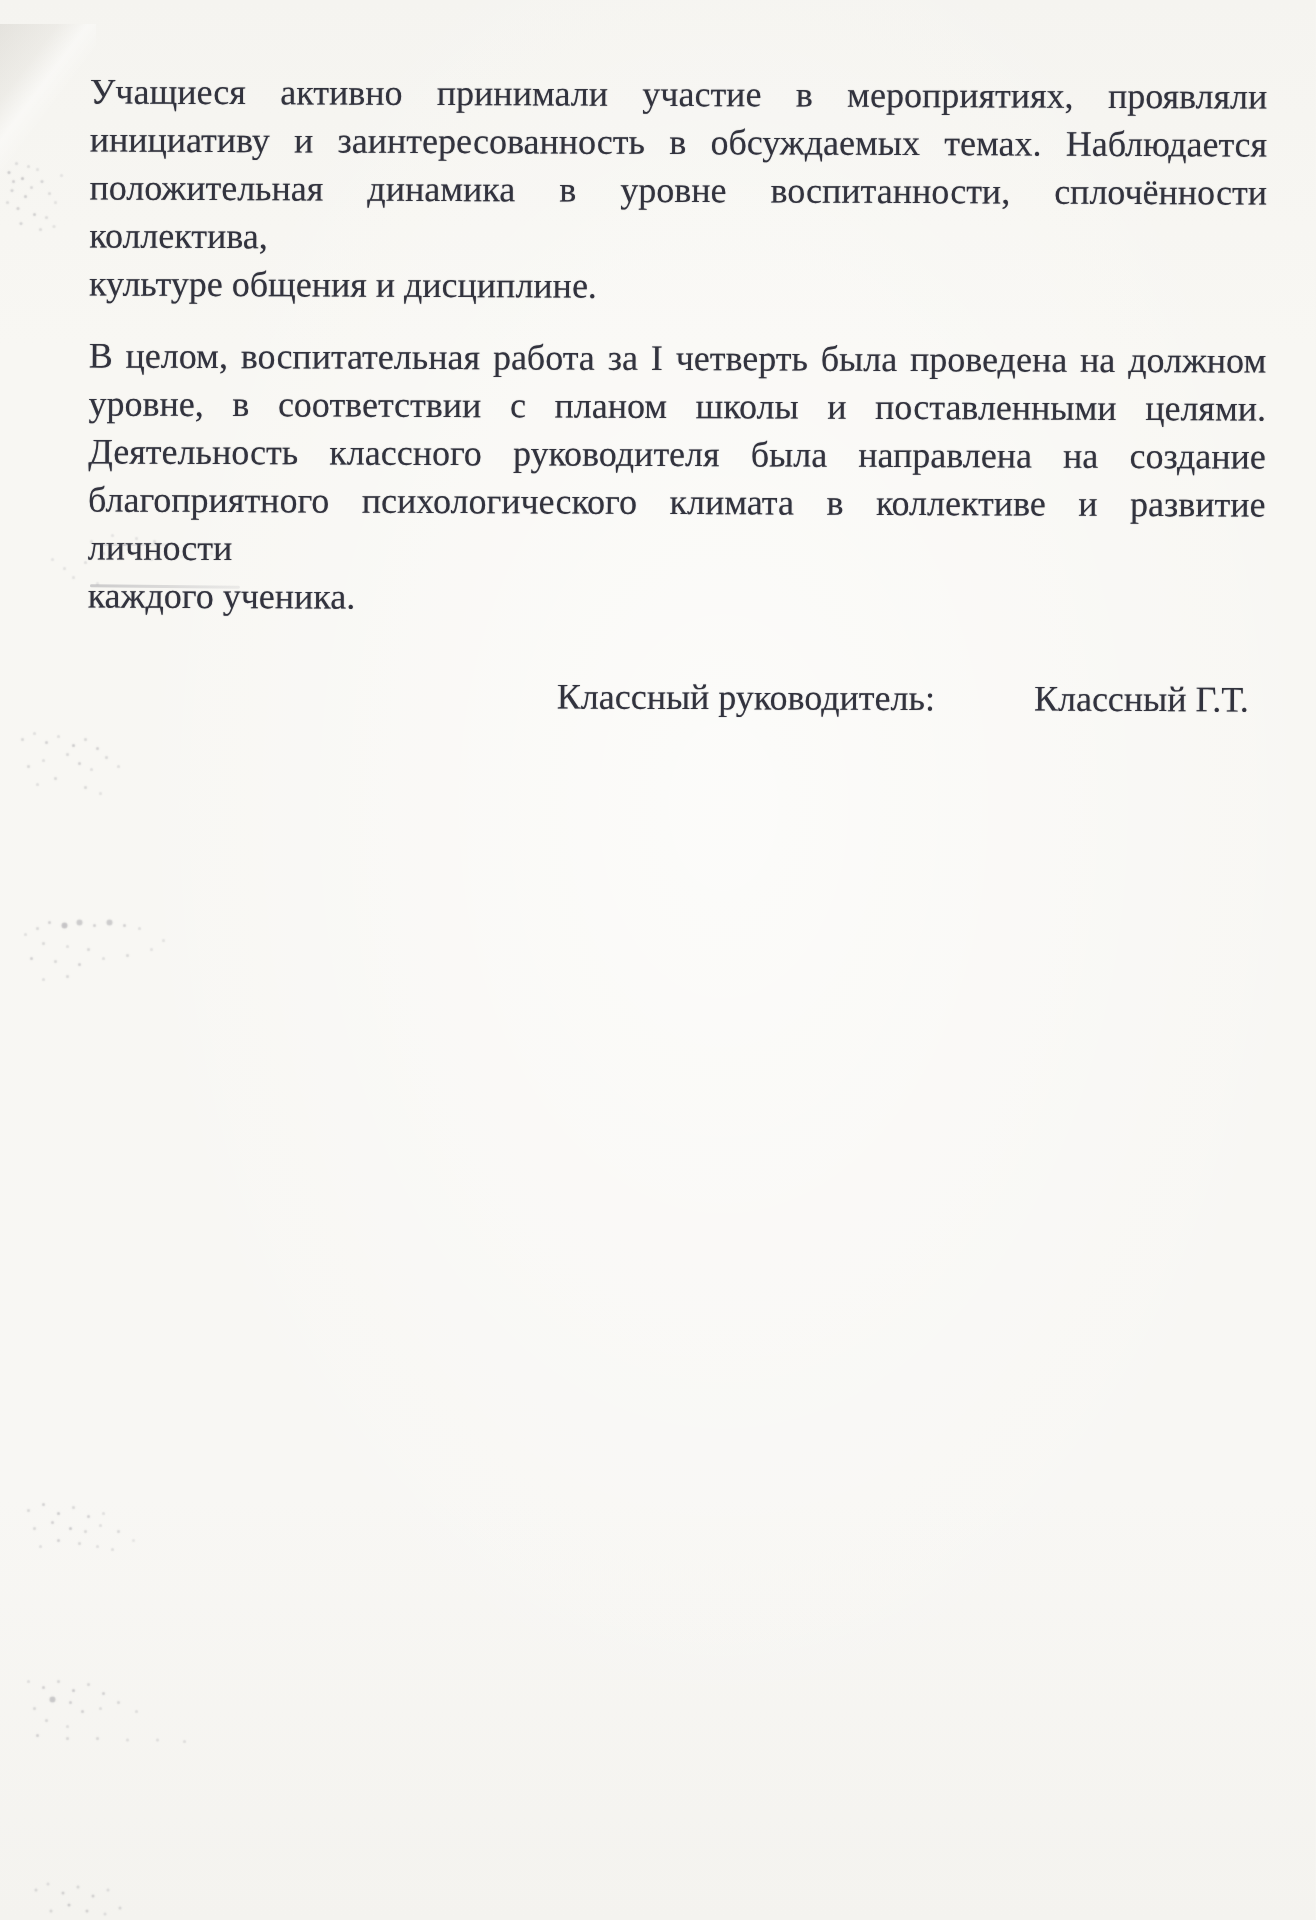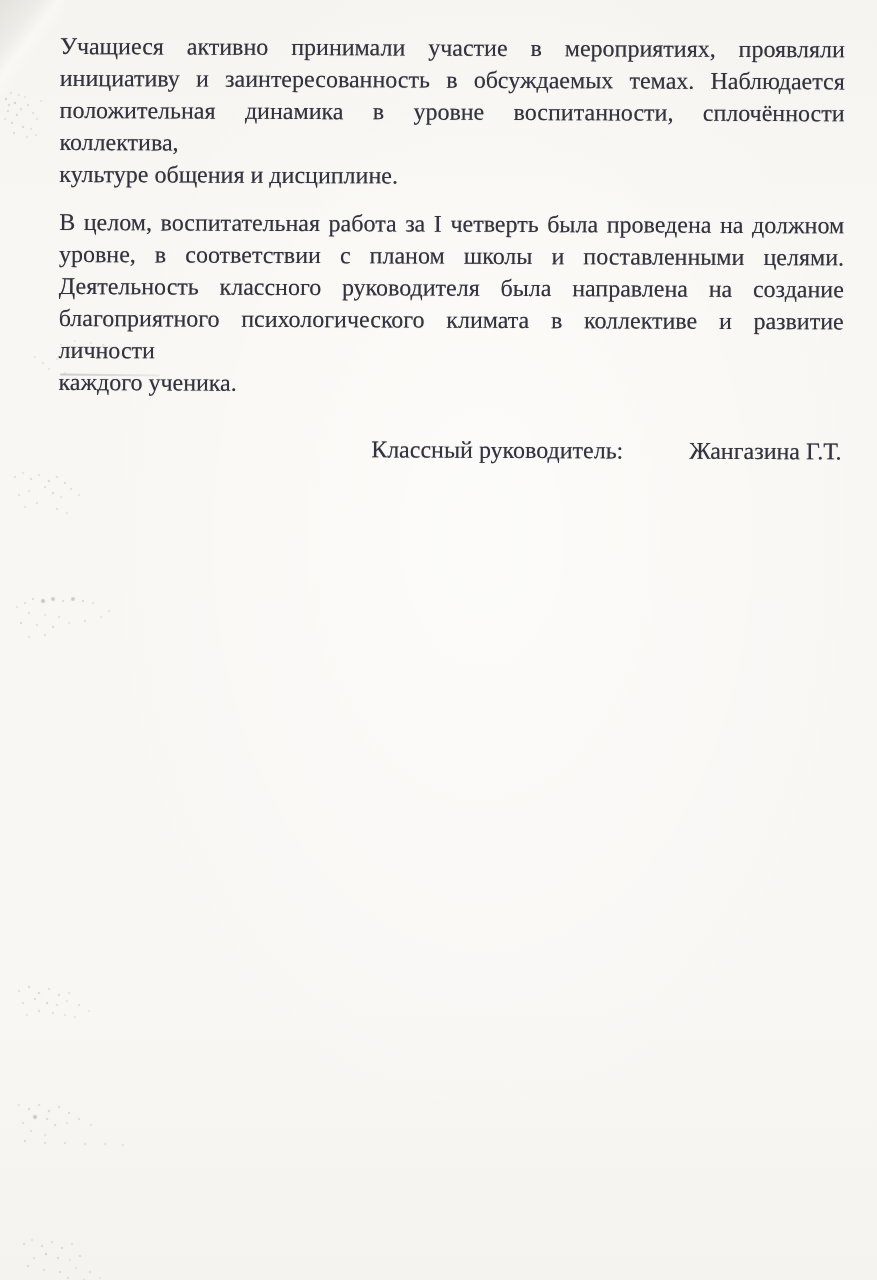--- a/index.html
+++ b/index.html
@@ -15,20 +15,21 @@
       radial-gradient(ellipse at 55% 42%, rgba(255,255,255,0.55) 0%, rgba(255,255,255,0) 60%),
       linear-gradient(180deg, #f5f4f0 0%, #f8f7f3 18%, #f8f7f4 78%, #f4f3ef 100%);
     background-color: #f7f6f2;
     font-family: "Liberation Serif", "DejaVu Serif", serif;
   }
 
   .page {
     position: relative;
     width: 877px;
     height: 988px;
+    margin-top: 16px;
   }
 
   
   .crease {
     position: absolute;
     top: 0; left: 0;
     width: 64px; height: 112px;
     background: linear-gradient(127deg,
       rgba(185,181,173,0.28) 0%,
       rgba(195,191,183,0.16) 26%,
@@ -181,21 +182,21 @@
     <div class="para">
       <div class="tl">В целом, воспитательная работа за I четверть была проведена на должном</div>
       <div class="tl">уровне, в соответствии с планом школы и поставленными целями.</div>
       <div class="tl">Деятельность классного руководителя была направлена на создание</div>
       <div class="tl">благоприятного психологического климата в коллективе и развитие личности</div>
       <div class="tl last">каждого ученика.</div>
     </div>
 
     <div class="sig-row">
       <span>Классный руководитель:</span>
-      <span>Жангазина Г.Т.</span>
+      <span>Классный Г.Т.</span>
     </div>
   </div>
 
   <div class="dots c1" style="left:2px; top:88px;"></div>
   <div class="dots c2" style="left:30px; top:338px;"></div>
   <div class="dash" style="left:67px; top:346px; width:45px; opacity:.6; transform:rotate(0.6deg);"></div>
   <div class="dash" style="left:60px; top:374px; width:100px; transform:rotate(0.5deg);"></div>
   <div class="dots c3" style="left:8px; top:468px;"></div>
   <div class="dots c4" style="left:8px; top:592px;"></div>
   <div class="dots c5" style="left:8px; top:982px;"></div>

